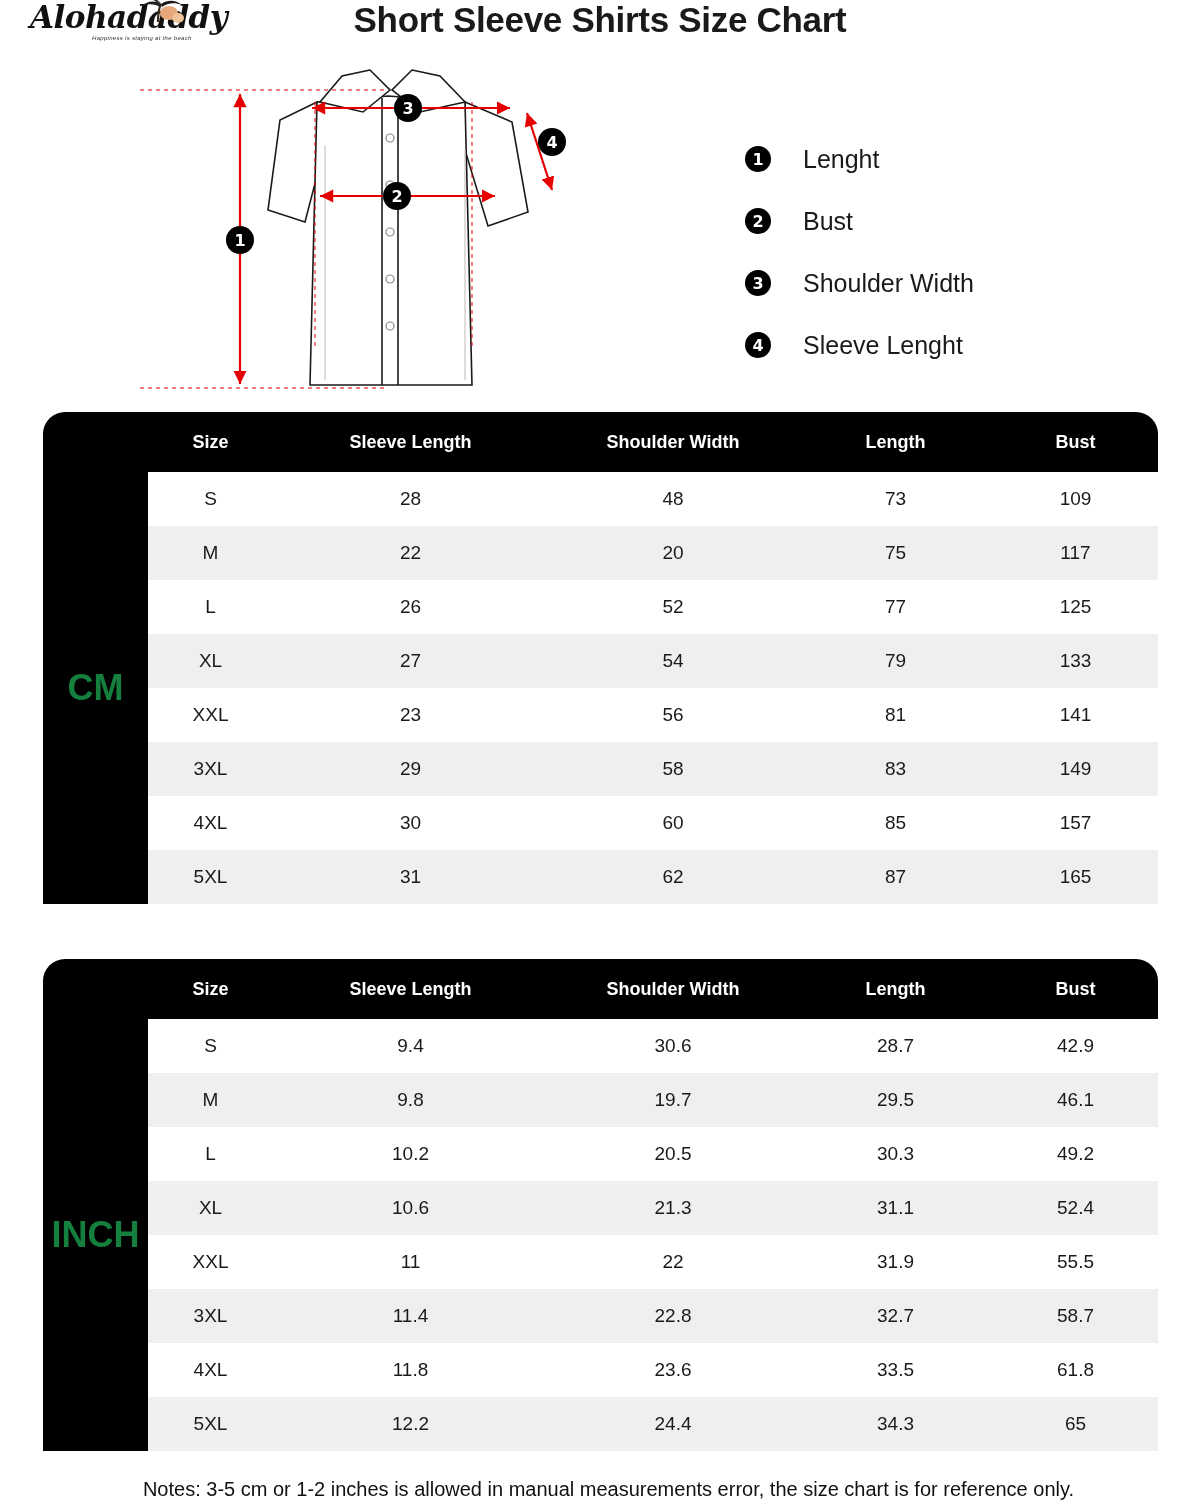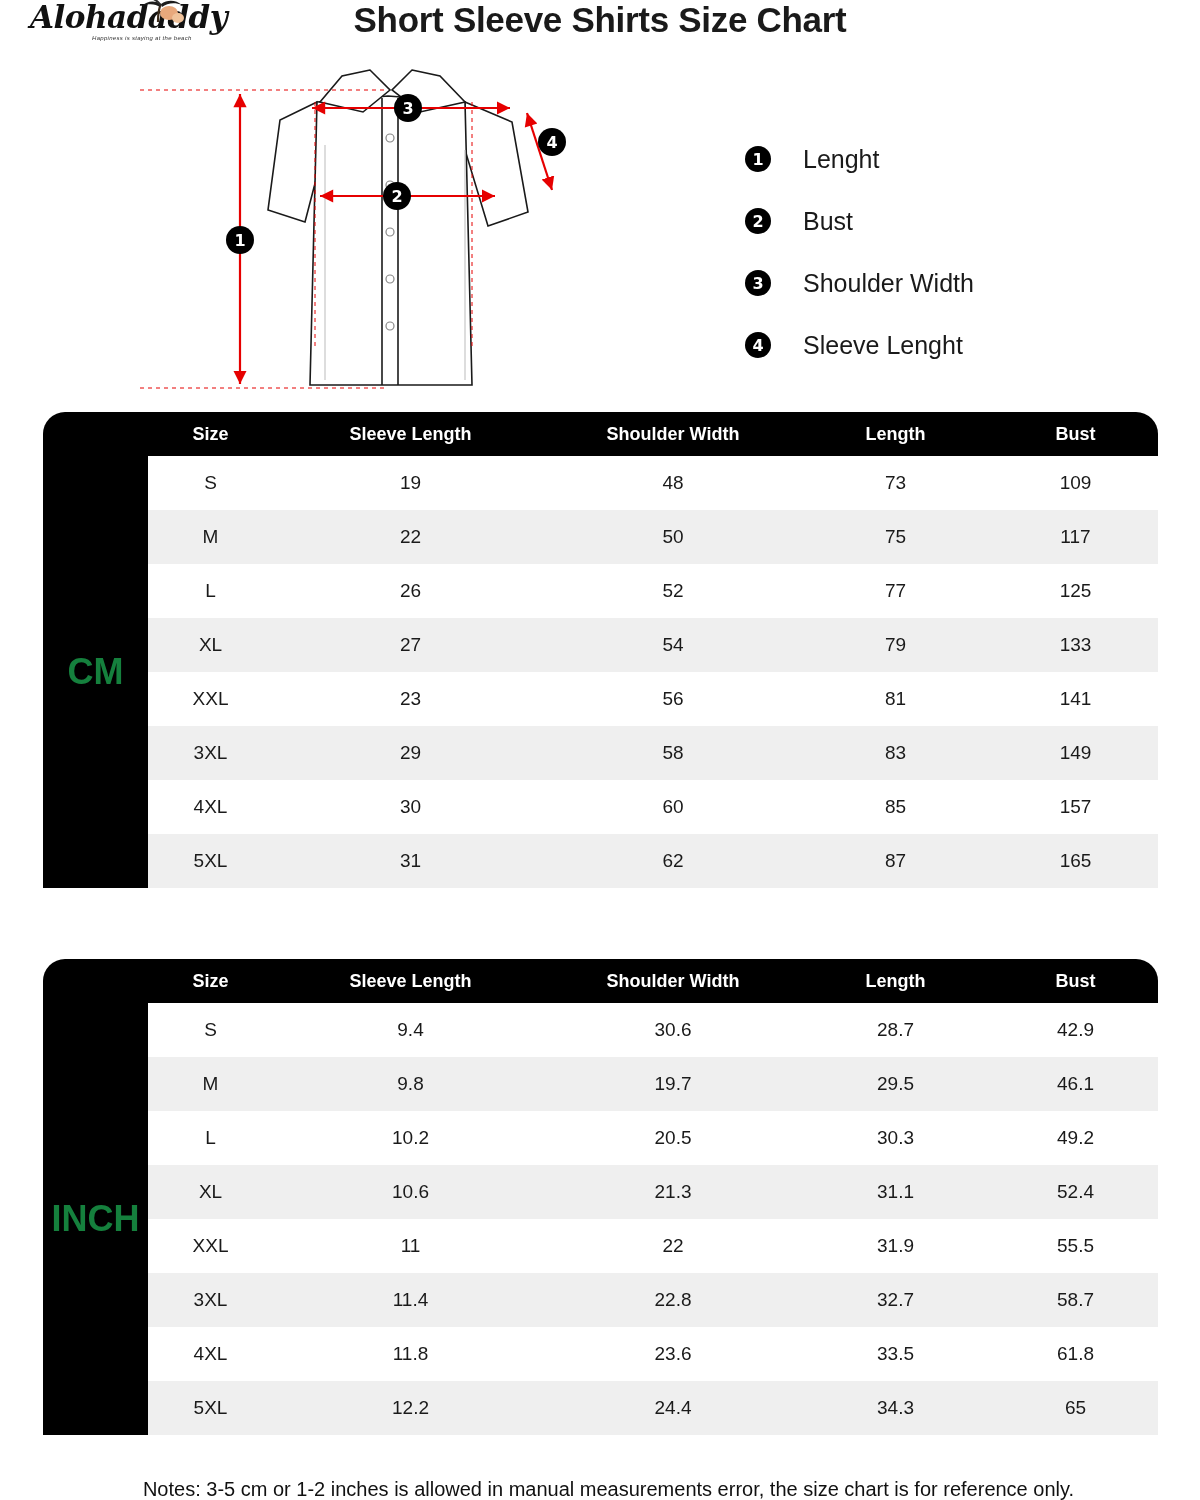--- a/index.html
+++ b/index.html
@@ -76,21 +76,21 @@
   table.size-table {
     border-collapse: collapse;
     width: 1115px;
     table-layout: fixed;
   }
   table.size-table thead th {
     background: #000;
     color: #fff;
     font-size: 18px;
     font-weight: 700;
-    height: 44px;
+    height: 60px;
     padding: 0;
     text-align: center;
   }
   table.size-table thead th.first { border-radius: 22px 0 0 0; }
   table.size-table thead th.last { border-radius: 0 22px 0 0; }
   table.size-table tbody td {
     height: 54px;
     padding: 0;
     text-align: center;
     font-size: 19px;
@@ -246,29 +246,29 @@
           <th>Sleeve Length</th>
           <th>Shoulder Width</th>
           <th>Length</th>
           <th class="last">Bust</th>
         </tr>
       </thead>
       <tbody>
         <tr>
           <td class="unitcell" rowspan="8">CM</td>
           <td>S</td>
-          <td>19</td>
+          <td>28</td>
           <td>48</td>
           <td>73</td>
           <td>109</td>
         </tr>
         <tr>
           <td>M</td>
           <td>22</td>
-          <td>50</td>
+          <td>20</td>
           <td>75</td>
           <td>117</td>
         </tr>
         <tr>
           <td>L</td>
           <td>26</td>
           <td>52</td>
           <td>77</td>
           <td>125</td>
         </tr>

